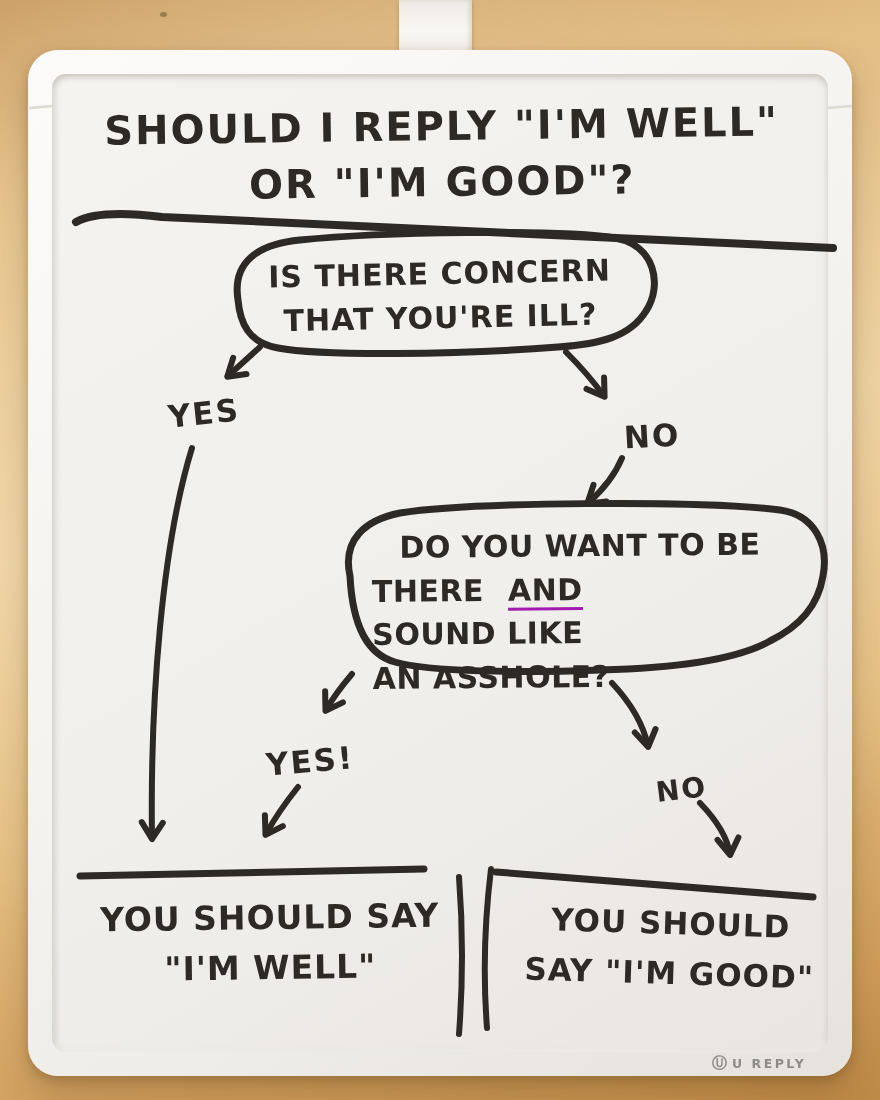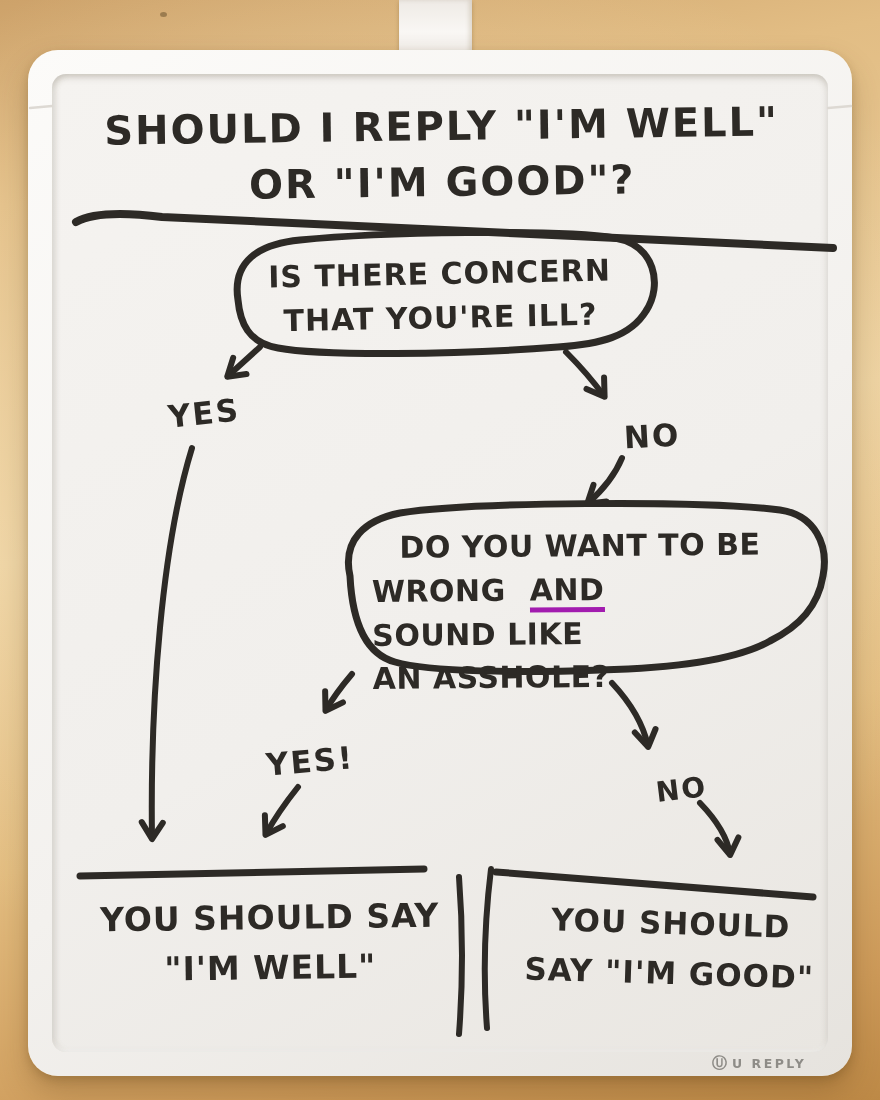--- a/index.html
+++ b/index.html
@@ -29,21 +29,21 @@
     background:linear-gradient(150deg,#f5f3f0 0%, #f1efec 55%, #e9e6e1 100%);
     border-radius:14px;
     box-shadow:inset 0 3px 7px rgba(105,95,75,.28), inset 0 -2px 4px rgba(255,255,255,.7), inset 3px 0 6px rgba(105,95,75,.12);
   }
   .ink-layer{position:absolute;left:0;top:0;width:880px;height:1100px;}
   .hw{position:absolute;color:#2d2a26;font-weight:bold;line-height:1.45;}
   .title{left:70px;top:98px;width:744px;text-align:center;font-size:40px;letter-spacing:2px;line-height:1.4;transform:rotate(-0.8deg);}
   .q1{left:245px;top:252px;width:390px;text-align:center;font-size:30px;letter-spacing:1px;transform:rotate(-1.2deg);}
   .q2{left:372px;top:524px;width:444px;font-size:30px;letter-spacing:0.5px;transform:rotate(-0.5deg);}
   .q2 .l1{padding-left:28px;}
-  .und{display:inline-block;border-bottom:5px solid #a21caf;padding-bottom:1px;line-height:1.1;text-align:center;}
+  .und{display:inline-block;border-bottom:3px solid #a21caf;padding-bottom:1px;line-height:1.1;text-align:center;}
   .sp{display:inline-block;margin-right:13px;}
   .sp:last-child{margin-right:0;}
   .lbl{font-size:31px;letter-spacing:2px;}
   .yes1{left:168px;top:391px;transform:rotate(-6deg);}
   .no1{left:624px;top:414px;transform:rotate(-3deg);}
   .yes2{left:266px;top:739px;transform:rotate(-5deg);}
   .no2{left:656px;top:770px;font-size:28px;transform:rotate(-7deg);}
   .res-left{left:95px;top:893px;width:350px;text-align:center;font-size:33px;letter-spacing:1px;line-height:1.5;transform:rotate(-0.8deg);}
   .res-right{left:502px;top:899px;width:336px;text-align:center;font-size:31px;letter-spacing:1px;line-height:1.6;transform:rotate(1.8deg);}
   .brand{
@@ -106,21 +106,21 @@
   <div>IS THERE CONCERN</div>
   <div>THAT YOU'RE ILL?</div>
 </div>
 
 <div class="hw lbl yes1">YES</div>
 <div class="hw lbl no1">NO</div>
 
 <div class="hw q2">
   <div class="l1">DO YOU WANT TO BE</div>
   <div>
-    <span class="sp">WRONG</span>
+    <span class="sp">THERE</span>
     <span class="sp und">AND</span>
     <span class="sp">SOUND LIKE</span>
   </div>
   <div>AN ASSHOLE?</div>
 </div>
 
 <div class="hw lbl yes2">YES!</div>
 <div class="hw lbl no2">NO</div>
 
 <div class="hw res-left">

